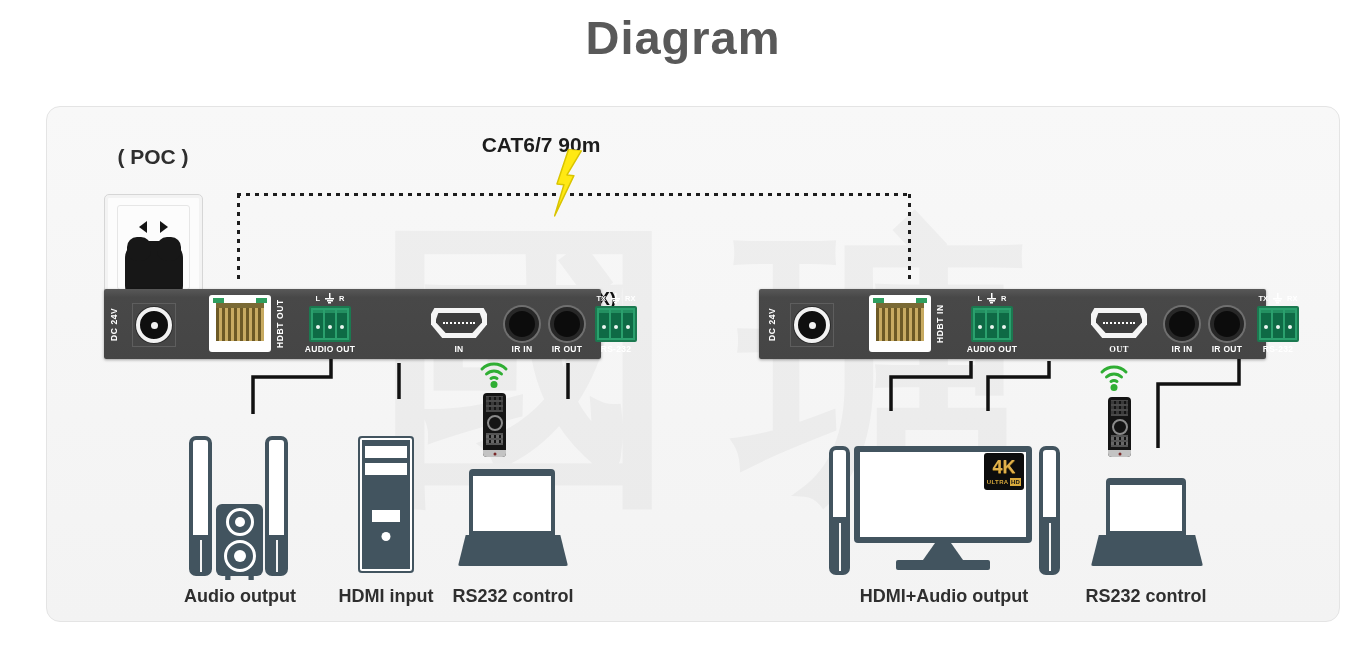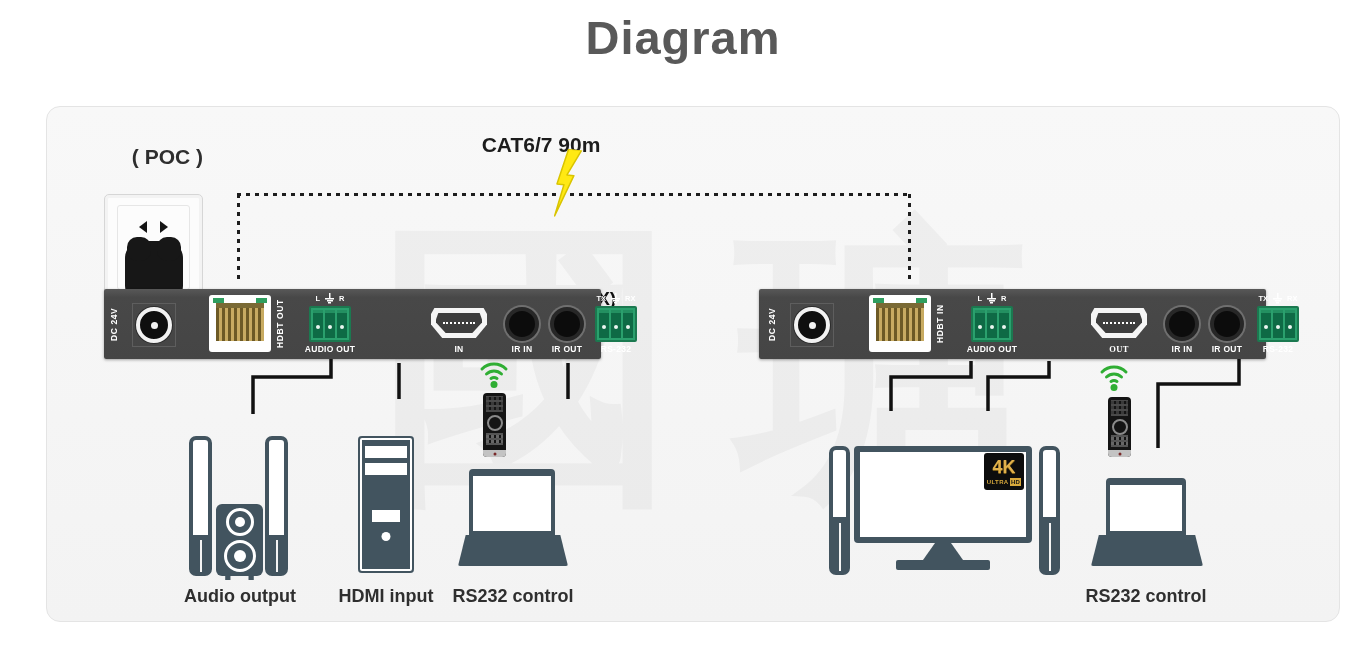--- a/index.html
+++ b/index.html
@@ -9,21 +9,21 @@
     font-size:47px;font-weight:bold;color:#595959;letter-spacing:1px;}
 
   .board{position:absolute;left:46px;top:106px;width:1292px;height:514px;
     background:linear-gradient(180deg,#f8f8f8,#f3f3f3);
     border:1px solid #e4e4e4;border-radius:14px;}
 
   .watermark{position:absolute;left:330px;top:60px;font-size:300px;font-weight:bold;
     color:#000;opacity:.03;letter-spacing:60px;white-space:nowrap;pointer-events:none;}
 
   
-  .poc-label{position:absolute;left:26px;top:38px;width:130px;text-align:right;
+  .poc-label{position:absolute;left:41px;top:38px;width:130px;text-align:center;
     font-size:21px;font-weight:bold;color:#2e2e2e;}
   .link-label{position:absolute;left:404px;top:26px;width:180px;text-align:center;
     font-size:21px;font-weight:bold;color:#1c1c1c;}
   .dev-name{position:absolute;width:220px;text-align:center;font-size:19px;font-weight:bold;color:#0f0f0f;margin-top:24px;}
   .dev-name.tx{left:399px;top:157px;}
   .dev-name.rx{left:969px;top:157px;}
 
   
   .dash-h{position:absolute;height:3px;
     background:repeating-linear-gradient(90deg,#1d1d1d 0 4px,transparent 4px 9px);}
@@ -341,20 +341,21 @@
     <div class="badge8k" style="left:937px;top:346px;">
       <span class="b8">4K</span>
       <span class="b8row">
         <span class="ultra">ULTRA</span>
           <span class="hd">HD</span>
       </span>
     </div>
     <div class="tv-neck" style="left:876px;top:436px;width:40px;height:17px;"></div>
     <div class="tv-base" style="left:849px;top:453px;width:94px;height:10px;"></div>
     <div class="tower-spk tall" style="left:992px;top:339px;width:21px;height:129px;"></div>
+    <div class="ep-label" style="left:797px;width:200px;">HDMI+Audio output</div>
 
     <svg style="position:absolute;left:1052px;top:252px;" width="30" height="33" viewBox="0 0 30 33">
       <g fill="none" stroke="#2fae33" stroke-width="3" stroke-linecap="round">
         <path d="M3 13 A 17 17 0 0 1 27 13"></path>
         <path d="M7.5 18 A 11 11 0 0 1 22.5 18"></path>
         <path d="M12 22.5 A 5.5 5.5 0 0 1 18 22.5"></path>
       </g>
       <circle cx="15" cy="28.5" r="3.5" fill="#2fae33"></circle>
     </svg>
     <div class="remote" style="left:1061px;top:290px;width:23px;height:60px;">

